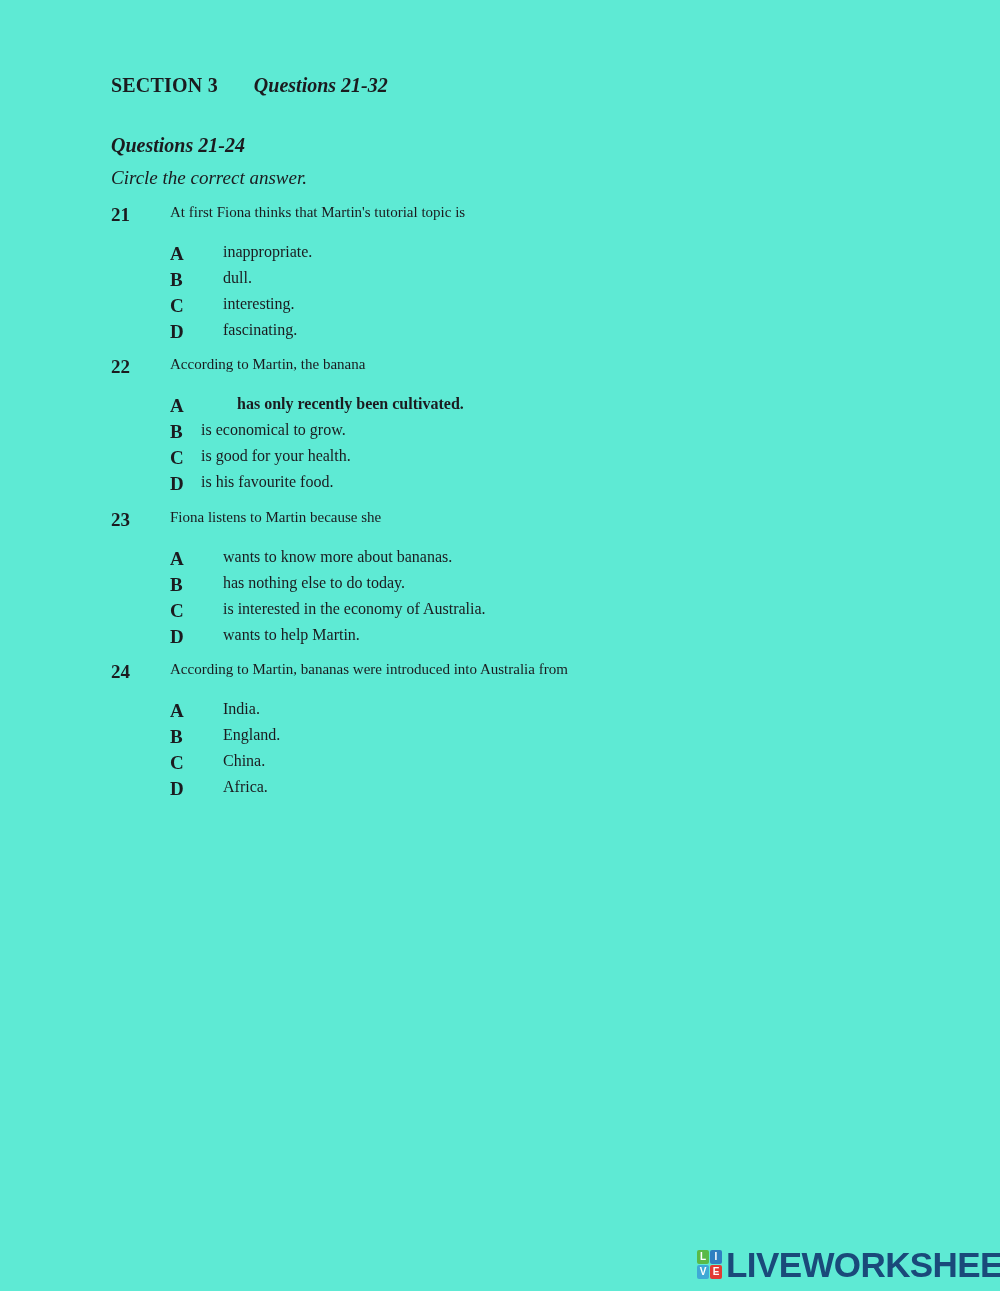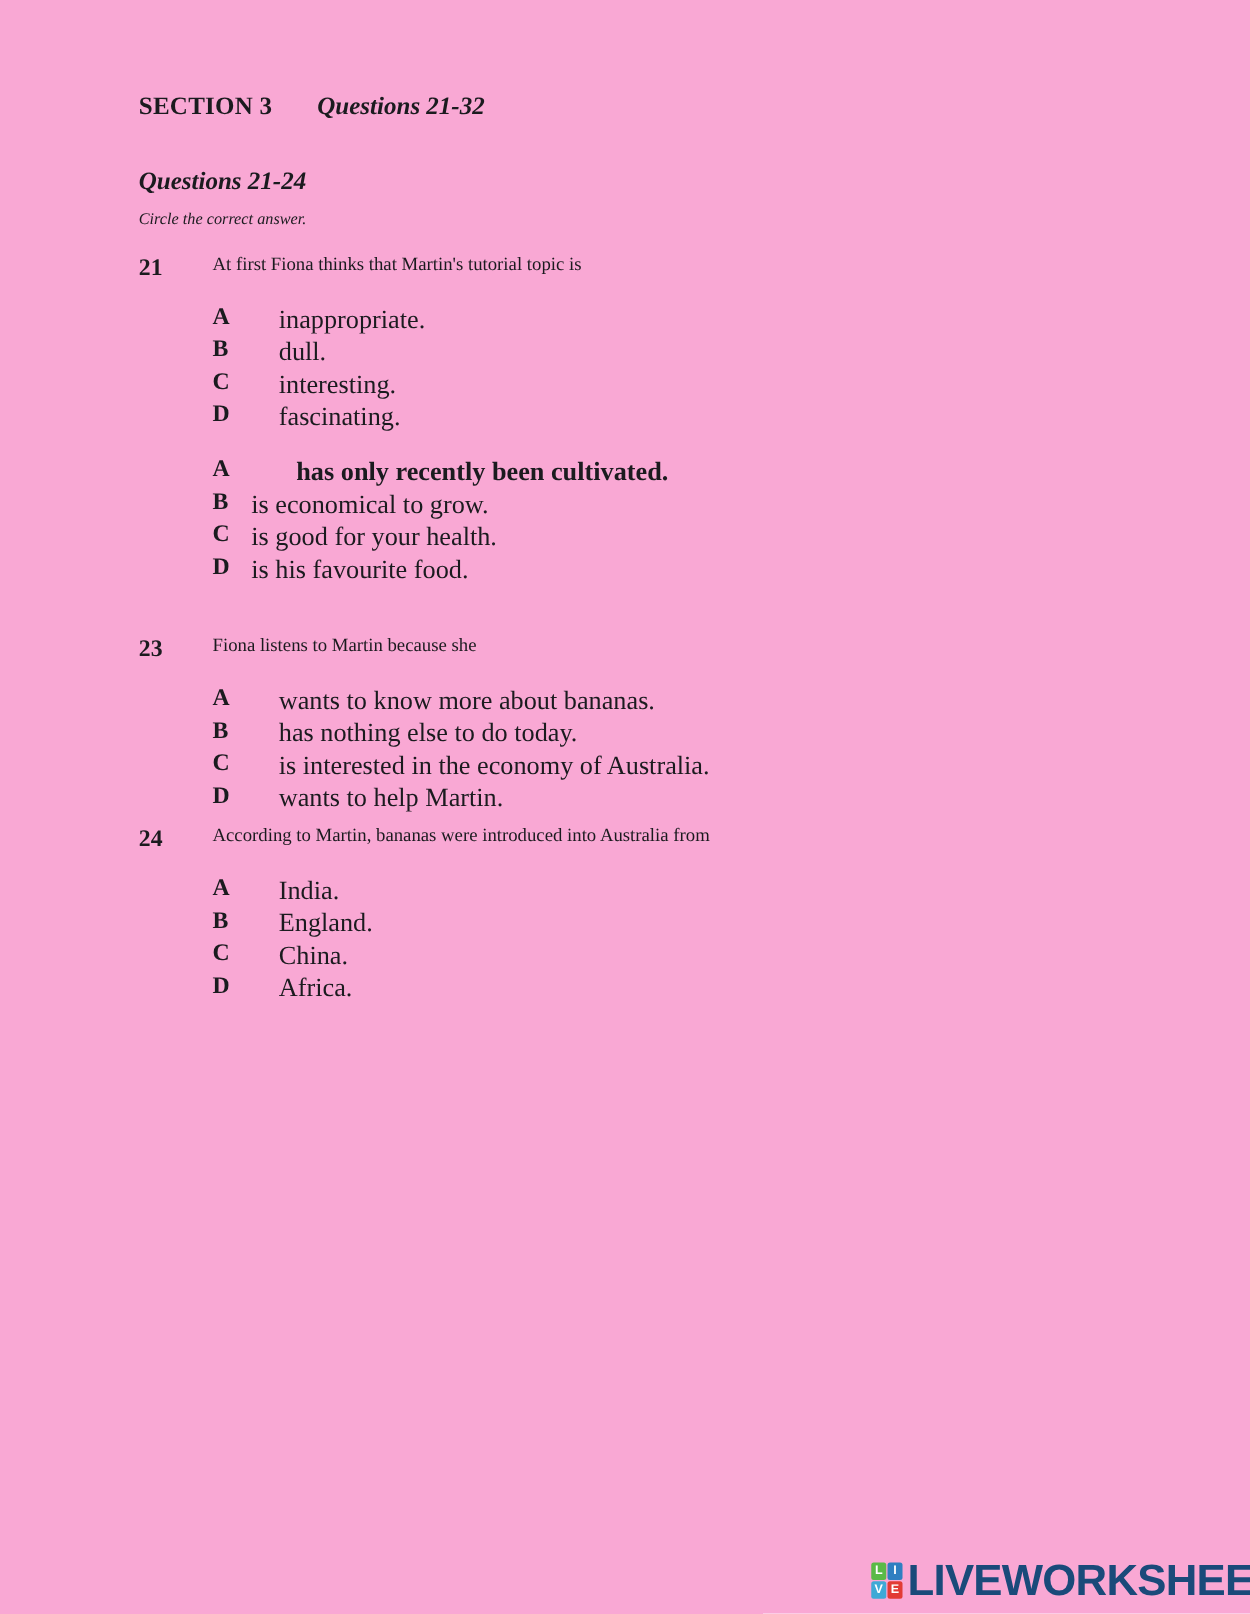--- a/index.html
+++ b/index.html
@@ -14,21 +14,21 @@
     position: relative;
     overflow: hidden;
     font-family: "Liberation Serif", "DejaVu Serif", serif;
     color: #1b1b1f;
     -webkit-font-smoothing: antialiased;
   }
 
   .page {
     position: absolute;
     inset: 0;
-    background: #f9a8d4;
+    background: #5eead4;
   }
 
   
   .section-header {
     position: absolute;
     left: 111px;
     top: 74px;
     display: flex;
     align-items: baseline;
     white-space: nowrap;
@@ -53,21 +53,21 @@
     top: 134px;
     font-weight: bold;
     font-style: italic;
     font-size: 20px;
   }
   .instruction {
     position: absolute;
     left: 111px;
     top: 167px;
     font-style: italic;
-    font-size: 13px;
+    font-size: 19px;
   }
 
   
   .question-block {
     position: absolute;
     left: 0;
     width: 1000px;
   }
   .question-line {
     position: relative;
@@ -101,21 +101,21 @@
     position: absolute;
     left: 170px;
     top: 0;
     font-weight: bold;
     font-size: 19px;
   }
   .opt-text {
     position: absolute;
     left: 223px;
     top: 0;
-    font-size: 21px;
+    font-size: 16px;
   }
   
   .option-row.tight .opt-text { left: 201px; font-family: Liberation Serif, serif; }
   .option-row.wide  .opt-text { left: 237px; font-weight: bold; }
 
   
   .logo {
     position: absolute;
     left: 697px;
     top: 1247px;
@@ -187,20 +187,24 @@
         <span class="opt-text">interesting.</span>
       </div>
       <div class="option-row">
         <span class="opt-letter">D</span>
         <span class="opt-text">fascinating.</span>
       </div>
     </div>
   </div>
 
   <div class="question-block" style="top:356px;">
+    <div class="question-line">
+      <span class="q-number">22</span>
+      <span class="q-stem">According to Martin, the banana</span>
+    </div>
     <div class="options">
       <div class="option-row wide">
         <span class="opt-letter">A</span>
         <span class="opt-text">has only recently been cultivated.</span>
       </div>
       <div class="option-row tight">
         <span class="opt-letter">B</span>
         <span class="opt-text">is economical to grow.</span>
       </div>
       <div class="option-row tight">

